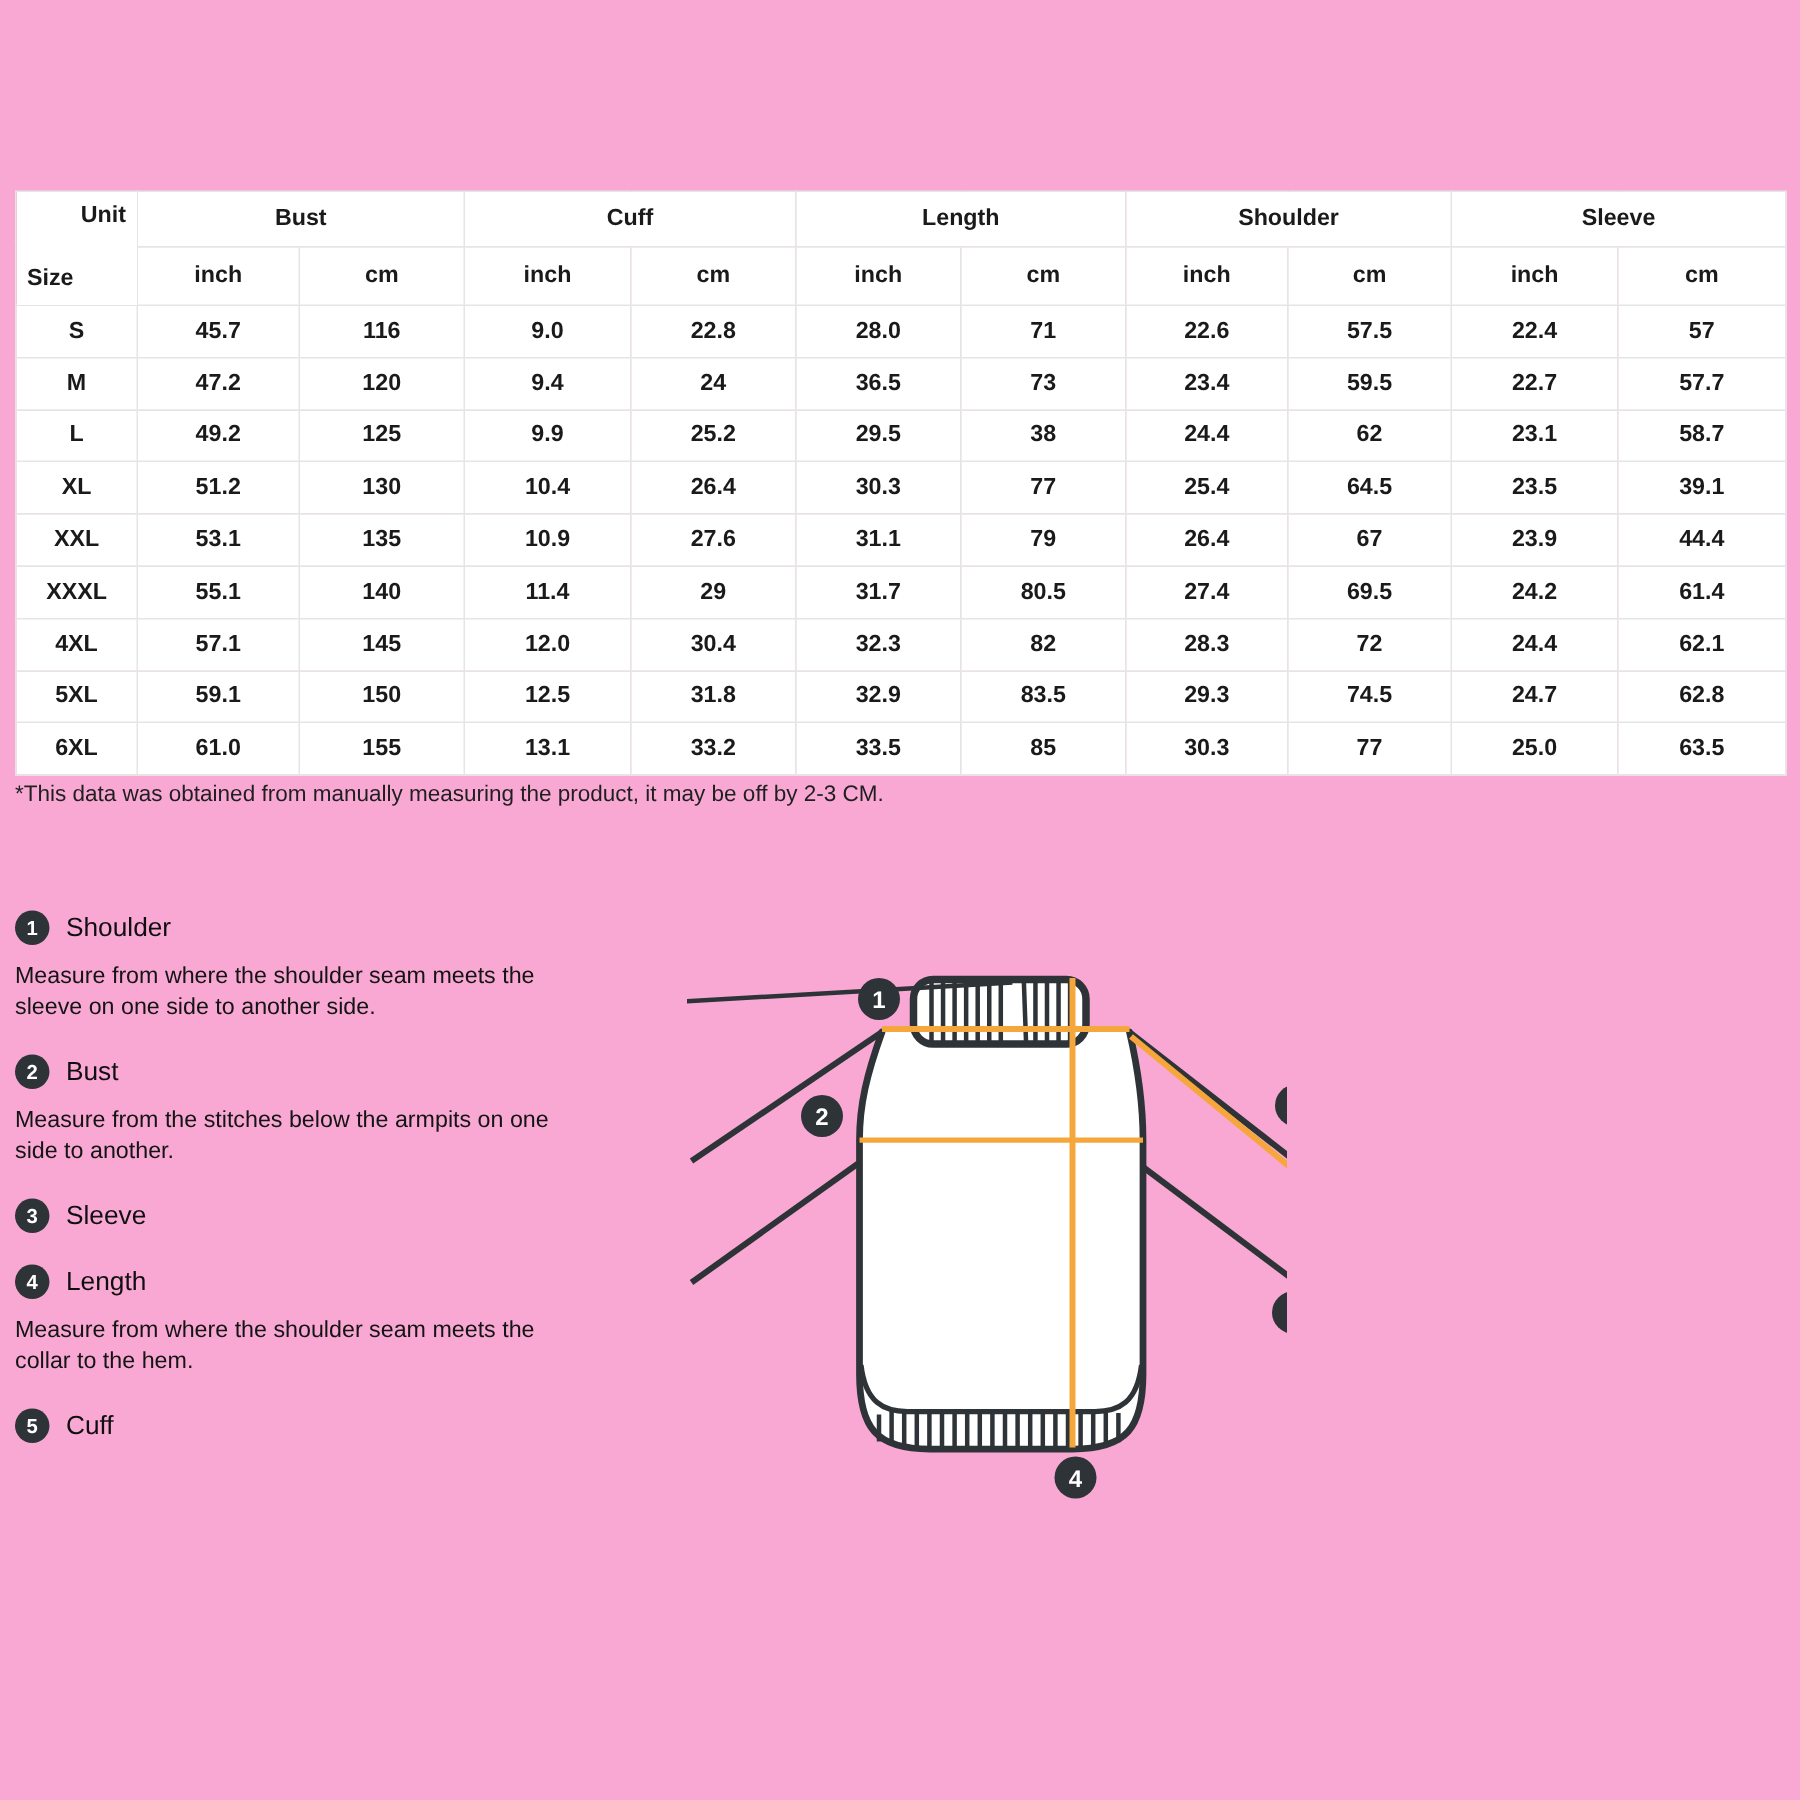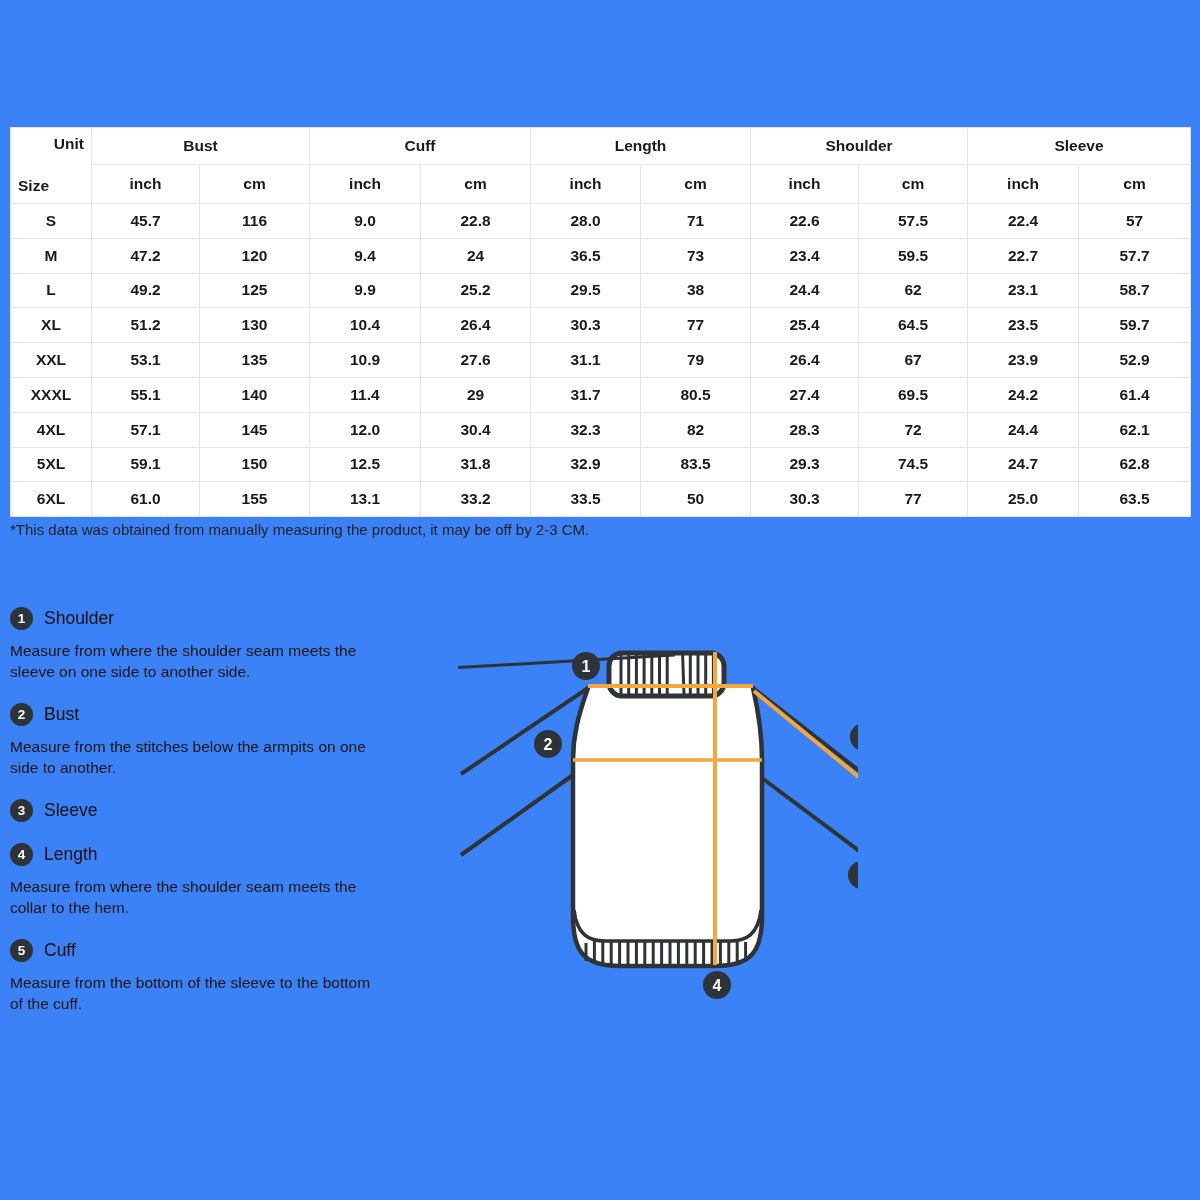--- a/index.html
+++ b/index.html
@@ -4,21 +4,21 @@
 <style>
   :root{
     --ink:#1b1b1b;
     --line:#2e3338;
     --accent:#f5a73c;
     --border:#e5e5e5;
   }
   *{margin:0;padding:0;box-sizing:border-box;}
   html,body{background:#fff;}
   body{font-family:"Liberation Sans","DejaVu Sans",sans-serif;color:var(--ink);}
-  .page{position:relative;width:1200px;height:1200px;background:#3b82f6;overflow:hidden;}
+  .page{position:relative;width:1200px;height:1200px;background:#f9a8d4;overflow:hidden;}
 
   
   table.size-table{
     position:absolute;left:10px;top:127px;width:1180px;
     border-collapse:collapse;table-layout:fixed;
     font-size:15.5px;font-weight:600;color:#1a1a1a;
   }
   .size-table th,.size-table td{
     border:1px solid var(--border);text-align:center;vertical-align:middle;
     font-weight:600;background:#fff;
@@ -138,34 +138,34 @@
         <td>XL</td>
         <td>51.2</td>
         <td>130</td>
         <td>10.4</td>
         <td>26.4</td>
         <td>30.3</td>
         <td>77</td>
         <td>25.4</td>
         <td>64.5</td>
         <td>23.5</td>
-        <td>59.7</td>
+        <td>39.1</td>
       </tr>
       <tr>
         <td>XXL</td>
         <td>53.1</td>
         <td>135</td>
         <td>10.9</td>
         <td>27.6</td>
         <td>31.1</td>
         <td>79</td>
         <td>26.4</td>
         <td>67</td>
         <td>23.9</td>
-        <td>52.9</td>
+        <td>44.4</td>
       </tr>
       <tr>
         <td>XXXL</td>
         <td>55.1</td>
         <td>140</td>
         <td>11.4</td>
         <td>29</td>
         <td>31.7</td>
         <td>80.5</td>
         <td>27.4</td>
@@ -199,21 +199,21 @@
         <td>24.7</td>
         <td>62.8</td>
       </tr>
       <tr>
         <td>6XL</td>
         <td>61.0</td>
         <td>155</td>
         <td>13.1</td>
         <td>33.2</td>
         <td>33.5</td>
-        <td>50</td>
+        <td>85</td>
         <td>30.3</td>
         <td>77</td>
         <td>25.0</td>
         <td>63.5</td>
       </tr>
     </tbody>
   </table>
 
   <div class="note">*This data was obtained from manually measuring the product, it may be off by 2-3 CM.</div>
 
@@ -246,22 +246,20 @@
         <div class="mi-label">Length</div>
       </div>
       <div class="mi-desc">Measure from where the shoulder seam meets the
 collar to the hem.</div>
     </div>
     <div class="measure-item">
       <div class="mi-title">
         <div class="mi-badge">5</div>
         <div class="mi-label">Cuff</div>
       </div>
-      <div class="mi-desc">Measure from the bottom of the sleeve to the bottom
-of the cuff.</div>
     </div>
   </div>
 
   <div class="diagram">
     <svg viewBox="458 600 400 410" xmlns="http://www.w3.org/2000/svg">
 
       <path d="M588,688 C578,716 573,736 573,760 L573,916 C573,952 584,966 620,966 L715,966 C751,966 762,952 762,916 L762,760 C762,736 759,714 753,688" fill="#ffffff" stroke="#2e3338" stroke-width="4.5" stroke-linecap="round" fill-rule="evenodd"></path>
 
       <path d="M588,688 L461,774" fill="none" stroke="#2e3338" stroke-width="4"></path>
       <path d="M573,775 L461,855" fill="none" stroke="#2e3338" stroke-width="4"></path>

